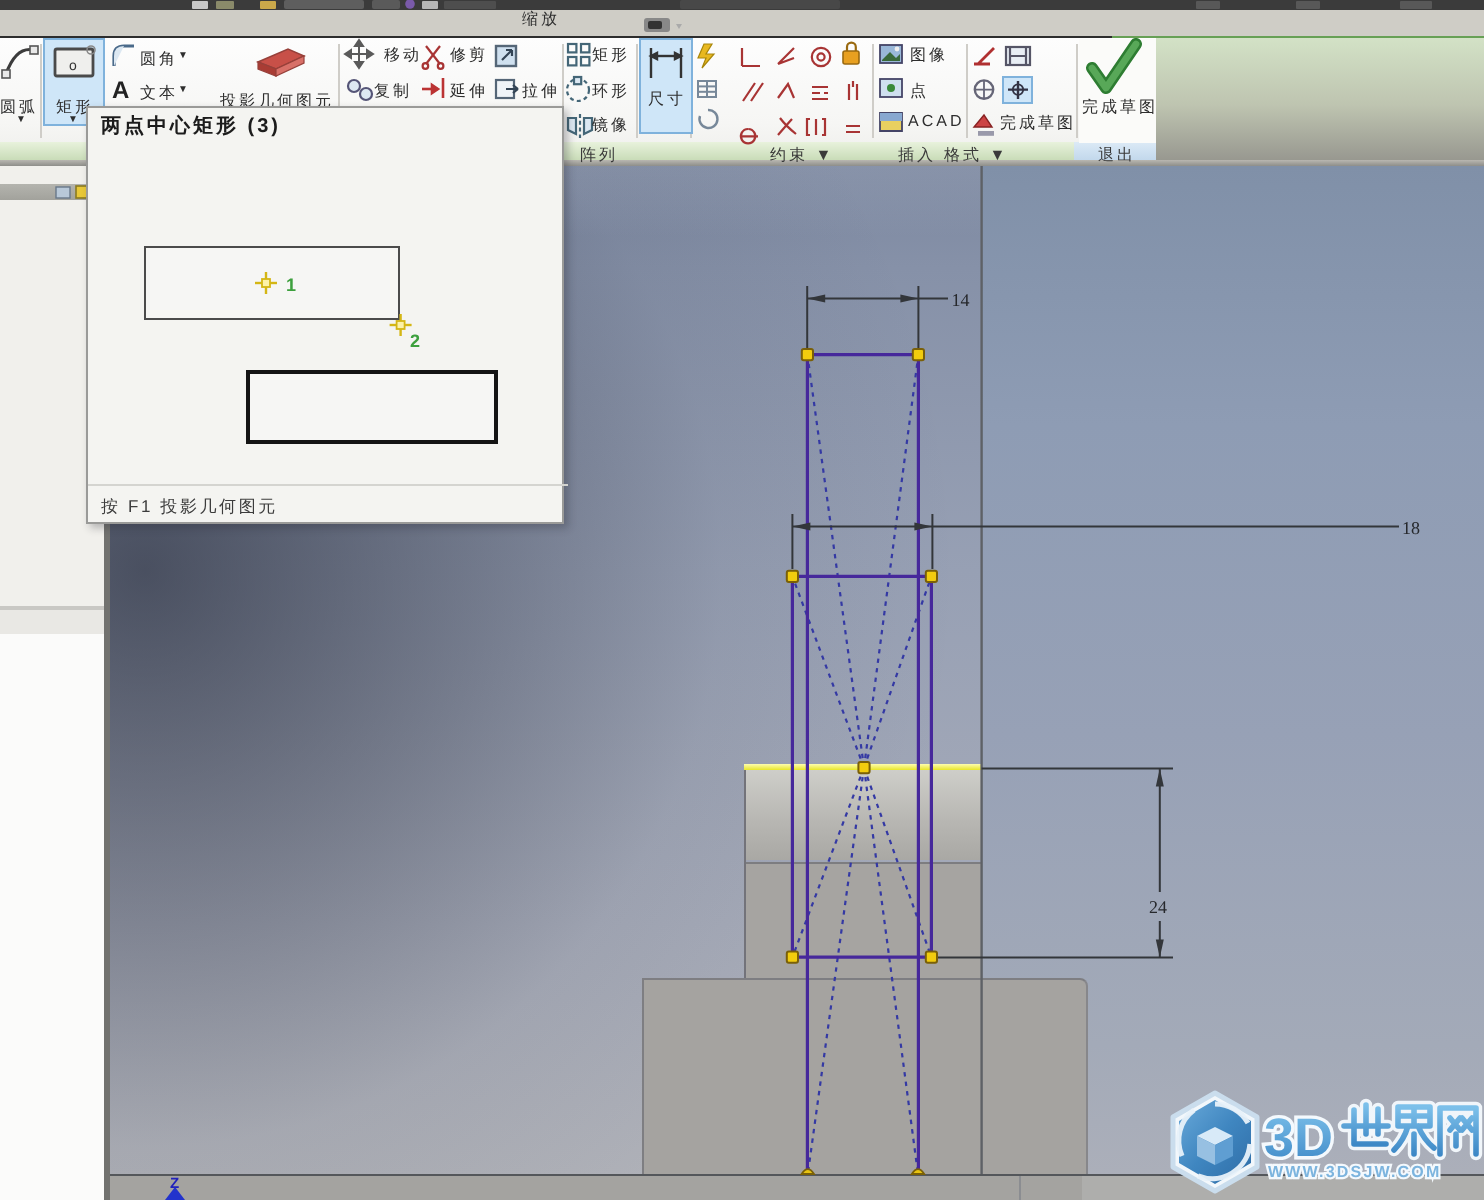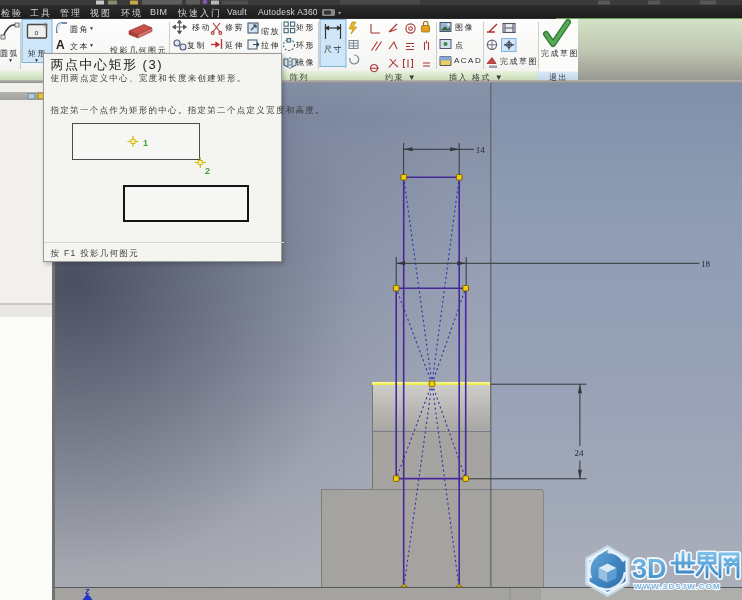--- a/index.html
+++ b/index.html
@@ -32,31 +32,20 @@
 #tier2{left:372.2px;top:430.5px;width:118.4px;height:58.5px;background:#a6a4a1;border-top:1px solid #7d7d80;}
 #tier3{left:321px;top:489px;width:220.6px;height:98.3px;background:#a5a3a0;border-top:1px solid #7e7e82;border-left:1px solid #7e7e82;border-right:1px solid #87878b;border-radius:0 4px 0 0;}
 #ground{left:54.5px;top:587px;width:687.5px;height:1.4px;background:#54575b;}
 #below{left:54.5px;top:588.4px;width:687.5px;height:11.6px;background:#a4a3a0;}
 #below2{left:541px;top:588.4px;width:201px;height:11.6px;background:#aeaeac;}
 #yellowline{left:372.2px;top:382.2px;width:118.4px;height:2.6px;background:linear-gradient(#fdfcae,#e8e62a);}
 </style></head>
 <body>
 <div id="app">
 <div class="abs" id="titlebar"></div>
-<div class="abs" id="tabrow">
-  <span class="tab" style="left:1px">检验</span>
-  <span class="tab" style="left:30px">工具</span>
-  <span class="tab" style="left:60px">管理</span>
-  <span class="tab" style="left:90px">视图</span>
-  <span class="tab" style="left:121px">环境</span>
-  <span class="tab" style="left:150px;letter-spacing:0.5px">BIM</span>
-  <span class="tab" style="left:178px">快速入门</span>
-  <span class="tab" style="left:227px;letter-spacing:0.2px;font-size:8.5px">Vault</span>
-  <span class="tab" style="left:258px;letter-spacing:0.2px;font-size:8.5px">Autodesk A360</span>
-</div>
 <div class="abs" id="greenline"></div>
     <div class="abs" id="greenline2"></div>
 <svg class="abs" style="left:0;top:0" width="742" height="19" viewBox="0 0 742 19">
   <rect x="96" y="0.5" width="8" height="4" fill="#c8c8c8" rx="0.5"></rect>
   <rect x="108" y="0.5" width="9" height="4" fill="#8a8a6a" rx="0.5"></rect>
   <rect x="130" y="0.5" width="8" height="4" fill="#caa84a" rx="0.5"></rect>
   <rect x="142" y="0" width="40" height="4.5" fill="#5e5e5e" rx="1"></rect>
   <rect x="186" y="0" width="14" height="4.5" fill="#5a5a5a" rx="1"></rect>
   <circle cx="205" cy="2" r="2.4" fill="#7a5aaa"></circle>
   <rect x="211" y="0.5" width="8" height="4" fill="#b8b8b8" rx="0.5"></rect>
@@ -227,21 +216,21 @@
 <span class="itm" style="left:8px;top:56.5px;font-size:5px">▼</span>
 <span class="itm" style="left:28px;top:48px">矩形</span>
 <span class="itm" style="left:34px;top:57px;font-size:5px">▼</span>
 <span class="itm" style="left:70px;top:23.5px">圆角</span>
 <span class="itm" style="left:89px;top:24.5px;font-size:5px">▼</span>
 <span class="itm" style="left:70px;top:40.5px">文本</span>
 <span class="itm" style="left:89px;top:41.5px;font-size:5px">▼</span>
 <span class="itm" style="left:110px;top:45px">投影几何图元</span>
 <span class="itm" style="left:192px;top:22px">移动</span>
 <span class="itm" style="left:225px;top:22px">修剪</span>
-<span class="itm" style="left:261px;top:26px">缩放</span>
+<span class="itm" style="left:261px;top:4px">缩放</span>
 <span class="itm" style="left:187px;top:39.5px">复制</span>
 <span class="itm" style="left:225px;top:39.5px">延伸</span>
 <span class="itm" style="left:261px;top:39.5px">拉伸</span>
 <span class="itm" style="left:296px;top:22px">矩形</span>
 <span class="itm" style="left:296px;top:39.5px">环形</span>
 <span class="itm" style="left:296px;top:56.5px">镜像</span>
 <span class="itm" style="left:324px;top:44px">尺寸</span>
 <span class="itm" style="left:455px;top:22px">图像</span>
 <span class="itm" style="left:455px;top:39.5px">点</span>
 <span class="itm" style="left:454px;top:55.5px">ACAD</span>
@@ -339,23 +328,21 @@
     <path d="M400.8,587 Q403.9,582.2 407,587 Z"></path>
     <path d="M455.9,587 Q459,582.2 462.1,587 Z"></path>
   </g>
 
   <text x="85" y="594" font-size="7.5" fill="#2222bb" font-weight="bold">Z</text>
   <path d="M87.5,593.5 L92.5,600 L82.5,600 Z" fill="#2233cc"></path>
   <line x1="87.5" y1="594" x2="87.5" y2="600" stroke="#2233cc" stroke-width="1"></line>
 </svg>
 
 <div class="abs" id="tooltip" style="left:42.5px;top:53px;width:239px;height:209px;background:#f4f4f1;border:1px solid #9a9a98;box-sizing:border-box;box-shadow:2px 2px 4px rgba(40,40,50,0.3);">
-  <div class="abs" style="left:7px;top:2px;font-size:13px;font-weight:normal;color:#1c1c1c;white-space:nowrap;letter-spacing:1.5px">两点中心矩形 (3)</div>
-  <div class="abs" style="left:7px;top:19px;font-size:8.5px;color:#3c3c3c;white-space:nowrap;letter-spacing:1.3px">使用两点定义中心、宽度和长度来创建矩形。</div>
-  <div class="abs" style="left:7px;top:51px;font-size:8.5px;color:#3c3c3c;white-space:nowrap;letter-spacing:1.3px">指定第一个点作为矩形的中心。指定第二个点定义宽度和高度。</div>
+  <div class="abs" style="left:7px;top:2px;font-size:10px;font-weight:bold;color:#1c1c1c;white-space:nowrap;letter-spacing:1.5px">两点中心矩形 (3)</div>
   <div class="abs" style="left:28px;top:68.5px;width:126px;height:35px;border:1.2px solid #4b4b4b;background:#f6f6f4"></div>
   <div class="abs" style="left:79px;top:130.5px;width:122.5px;height:33.5px;border:2.2px solid #141414;background:#f6f6f4"></div>
   <svg class="abs" style="left:0;top:0" width="242" height="209" viewBox="0 0 242 209">
     <g stroke="#d4b614" stroke-width="1.2">
       <line x1="83.5" y1="87.5" x2="94.5" y2="87.5"></line>
           <line x1="89" y1="82" x2="89" y2="93"></line>
       <line x1="150.8" y1="108.5" x2="161.8" y2="108.5"></line>
           <line x1="156.3" y1="103" x2="156.3" y2="114"></line>
     </g>
     <rect x="87" y="85.5" width="4" height="4" fill="#fdf2a8" stroke="#d4b614" stroke-width="0.9"></rect>

